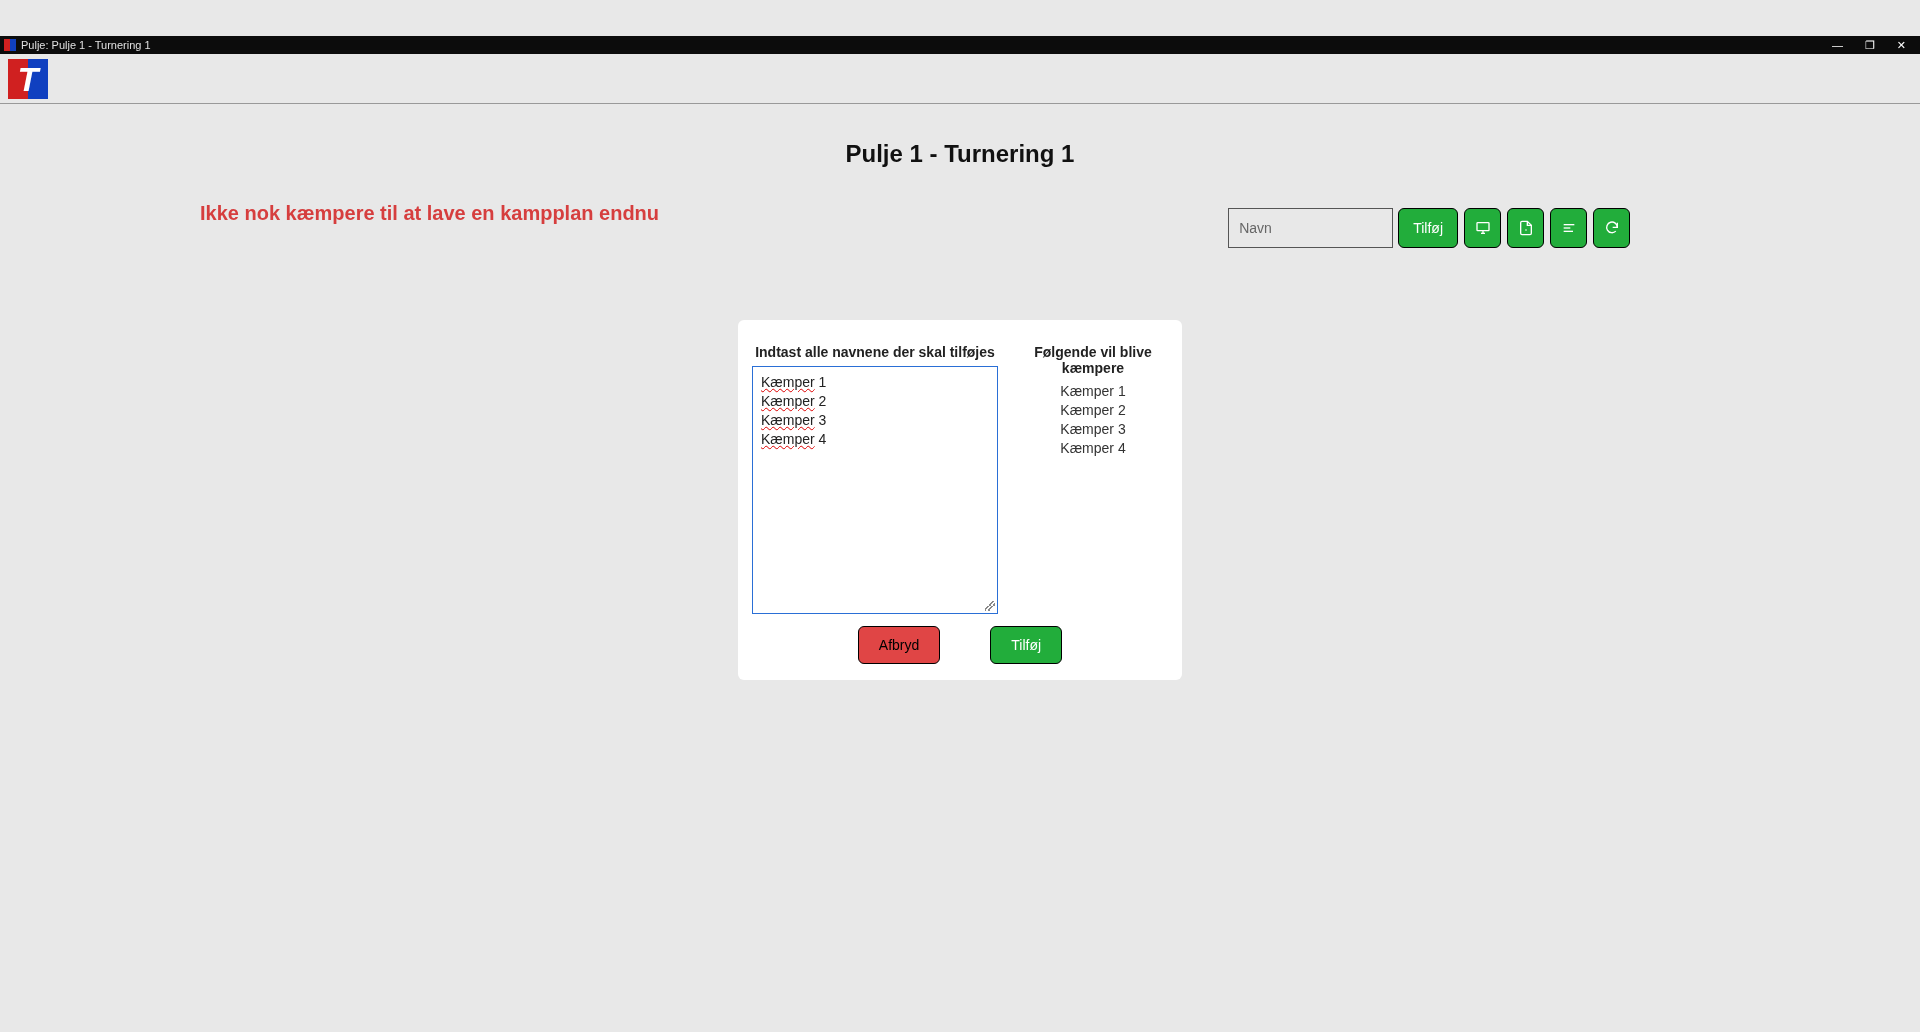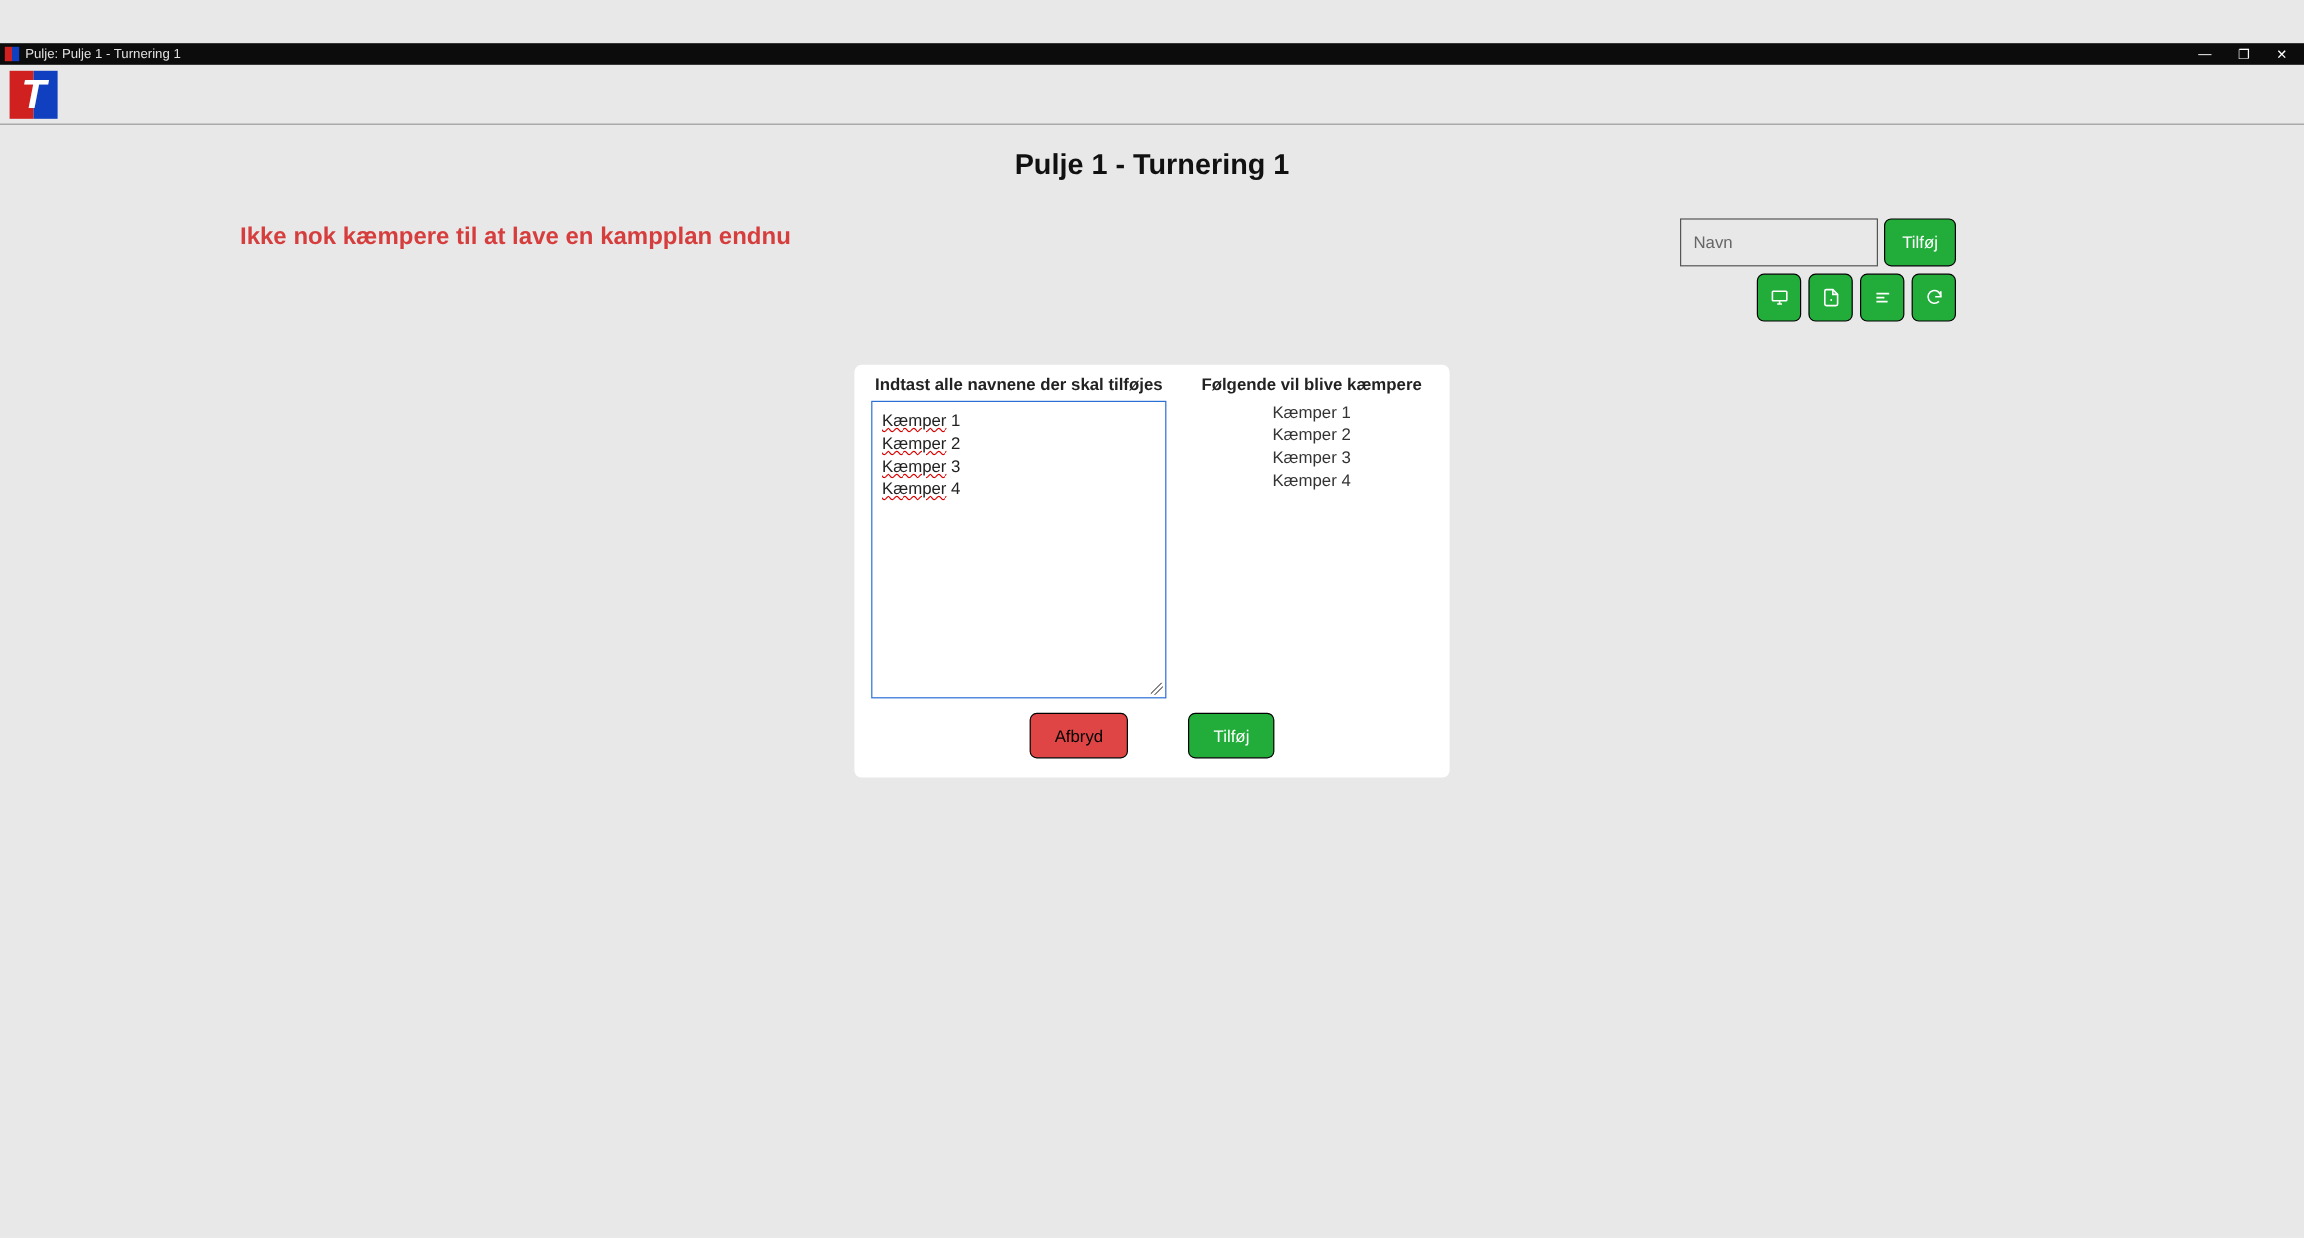--- a/index.html
+++ b/index.html
@@ -57,37 +57,37 @@
     position: relative;
     width: 100%;
     height: calc(100% - 68px);
   }
 
   .page-title {
     text-align: center;
     font-size: 24px;
     font-weight: 700;
     color: #111;
-    margin-top: 20px;
+    margin-top: 36px;
   }
 
   .warning {
     position: absolute;
     left: 200px;
     top: 62px;
     color: #d63e3e;
     font-weight: 700;
     font-size: 20px;
   }
 
   .right-controls {
     position: absolute;
     right: 290px;
-    top: 58px;
-    display: flex; flex-direction: column;
+    top: 68px;
+    display: flex; flex-direction: row;
     gap: 6px;
   }
   .add-row { display: flex; gap: 5px; align-items: stretch; }
   .name-input {
     width: 165px; height: 40px;
     border: 1px solid #555;
     background: #e8e8e8;
     padding: 0 10px;
     font-size: 14px;
     color: #555;
@@ -113,24 +113,24 @@
     display: flex; align-items: center; justify-content: center;
     color: #fff;
     cursor: pointer;
   }
   .icon-btn svg { width: 16px; height: 16px; }
 
   .dialog {
     position: absolute;
     left: 50%; transform: translateX(-50%);
     top: 180px;
-    width: 496px;
+    width: 444px;
     background: #fff;
     border-radius: 6px;
-    padding: 8px 14px 16px;
+    padding: 24px 14px 16px;
     box-shadow: none;
   }
   .dialog-cols { display: flex; gap: 0; }
   .col-left { flex: 1; }
   .col-right { width: 240px; padding-left: 20px; }
   .col-title { font-weight: 700; font-size: 14px; text-align: center; margin-bottom: 6px; color:#222; }
   .preview-list { text-align: center; }
   .preview-item { font-size: 14px; color: #333; line-height: 1.35; }
 
   .dialog-actions {

